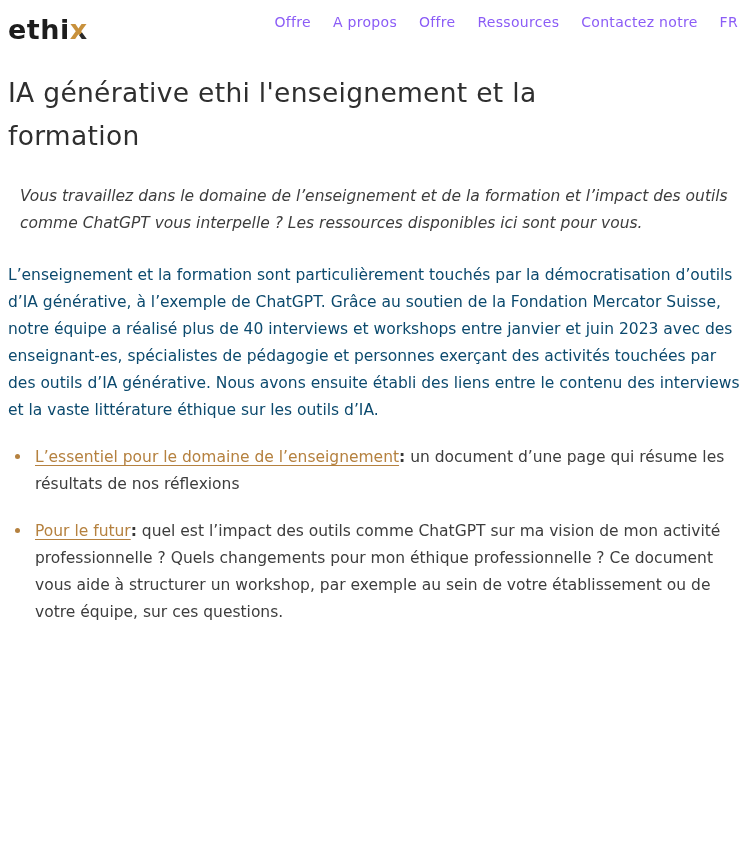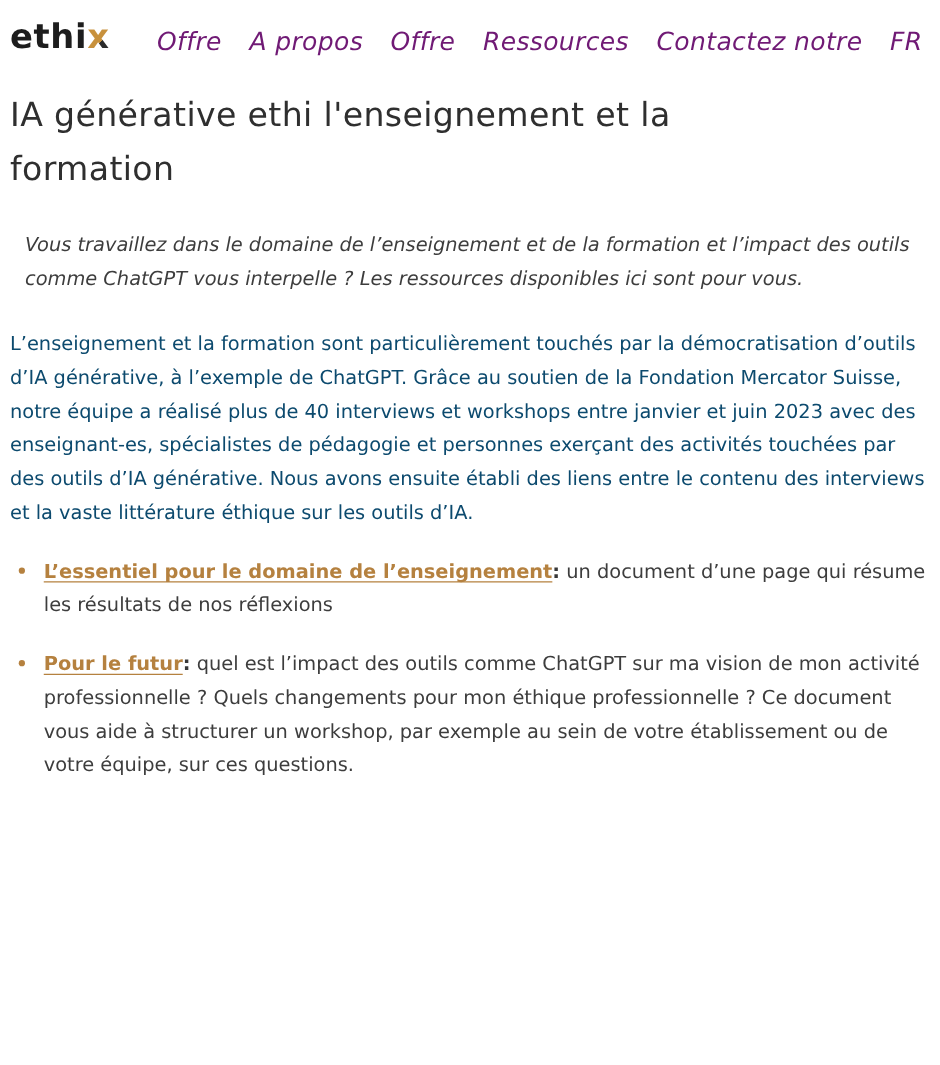--- a/index.html
+++ b/index.html
@@ -10,47 +10,46 @@
     background: #ffffff;
     font-family: "DejaVu Sans", "Liberation Sans", sans-serif;
     color: #3d3d3d;
   }
   .page { width: 752px; height: 852px; overflow: hidden; }
 
   
   .header {
     display: flex;
     justify-content: space-between;
-    align-items: flex-end;
+    align-items: flex-start;
     padding: 14px 14px 0 8px;
   }
   .logo {
     font-size: 27px;
     font-weight: 600;
     color: #1d1d1d;
     letter-spacing: 0.5px;
     text-decoration: none;
     cursor: pointer;
   }
   .logo .logo-x {
     background: linear-gradient(135deg, #c8913c 62%, #2b2b2b 62%);
     -webkit-background-clip: text;
     background-clip: text;
     color: transparent;
     font-weight: 600;
   }
   .nav { display: flex; gap: 22px; align-items: center; }
   .nav a {
-    font-size: 20px;
-    color: #701a75;
+    font-size: 14px;
+    color: #8b5cf6;
     text-decoration: none;
     letter-spacing: 0.3px;
     cursor: pointer;
     white-space: nowrap;
-    font-style: italic;
   }
 
   
   .content { padding: 0 10px 0 8px; }
   h1 {
     margin: 27px 0 0 0;
     font-size: 26.5px;
     font-weight: 500;
     line-height: 1.62;
     color: #2f2f2f;
@@ -87,21 +86,21 @@
     position: absolute;
     left: 7px;
     top: 10px;
     width: 5px;
     height: 5px;
     border-radius: 50%;
     background: #b5813f;
   }
   a.doc-link {
     color: #b5813f;
-    font-weight: 700;
+    font-weight: 400;
     text-decoration: underline;
     text-underline-offset: 3px;
     text-decoration-thickness: 1px;
     cursor: pointer;
     text-align: right;
   }
   .colon { font-weight: 700; color: #383838; }
 </style>
 </head>
 <body>

